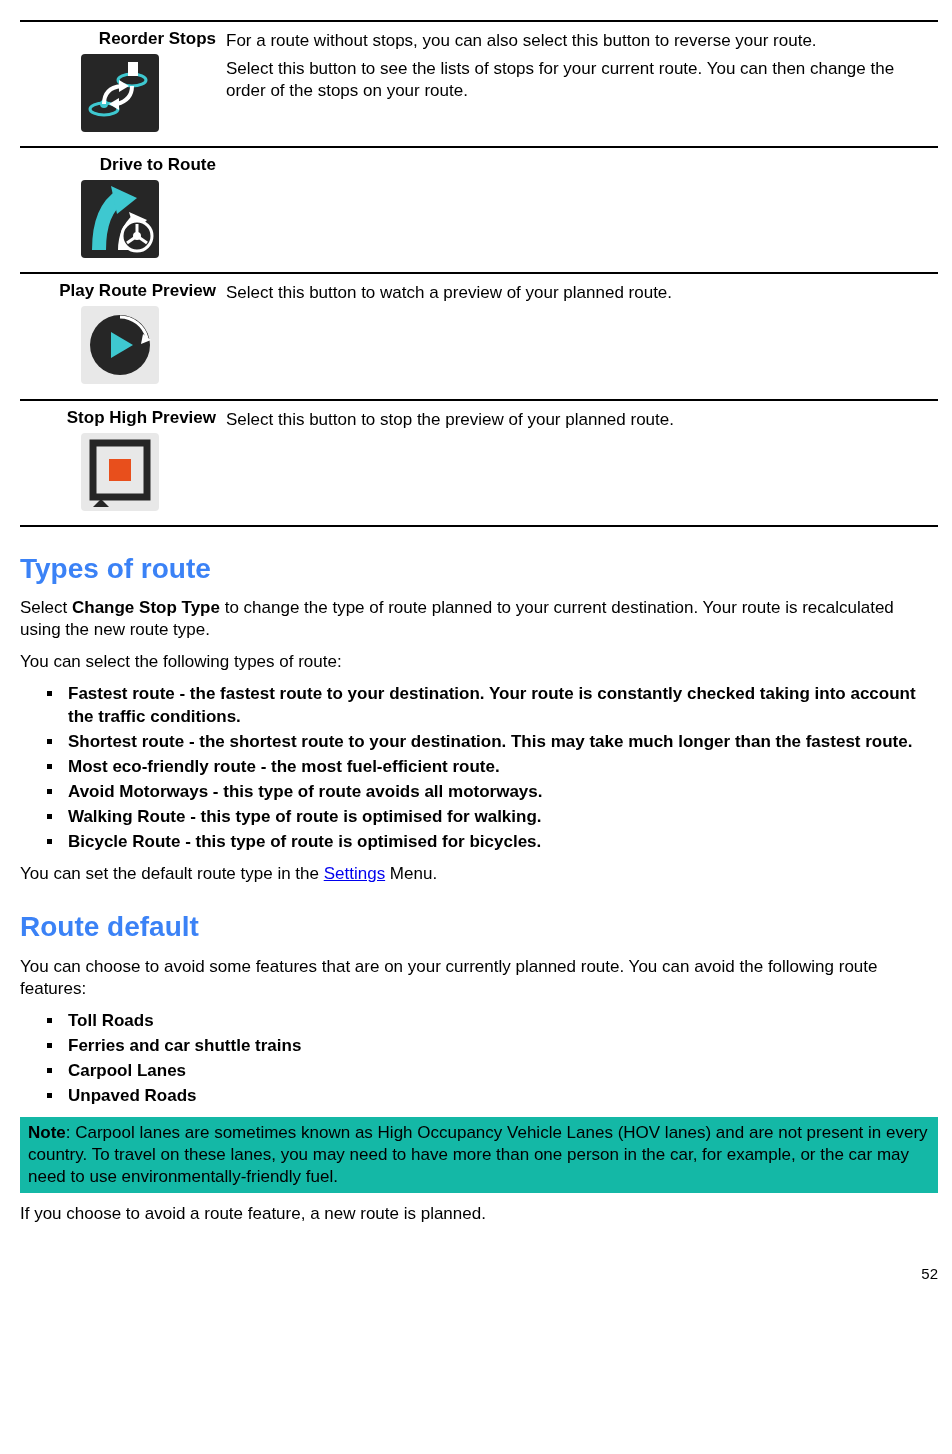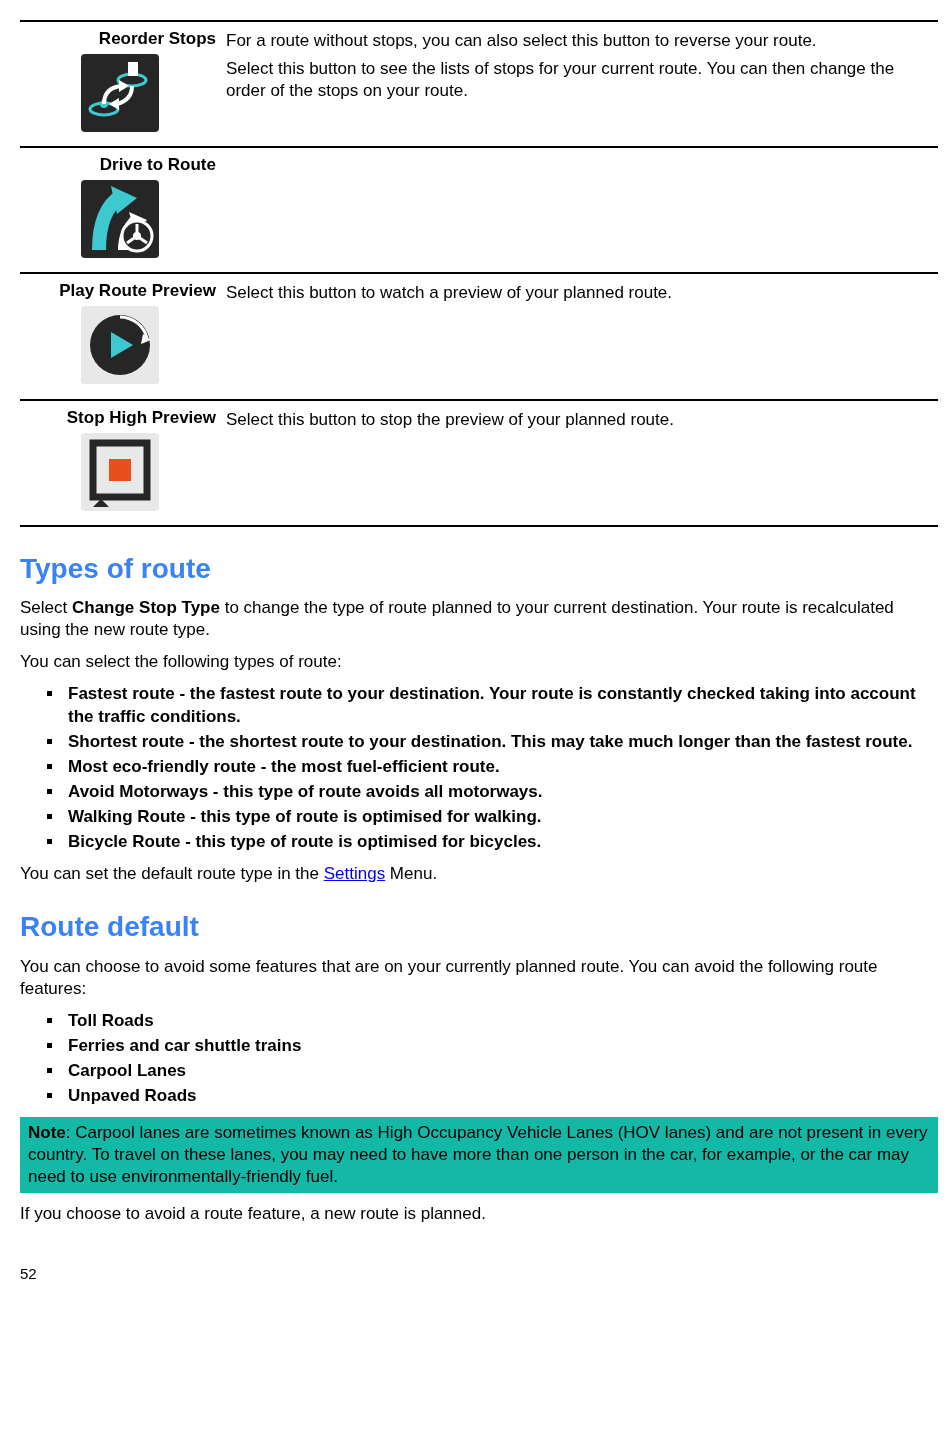--- a/index.html
+++ b/index.html
@@ -64,21 +64,21 @@
     margin: 3px 0;
     padding-left: 4px;
     font-weight: bold;
   }
   .note-box {
     background: #14b8a6;
     padding: 5px 8px;
     margin: 8px 0;
   }
   .page-num {
-    text-align: left;
+    text-align: right;
     margin-top: 38px;
     font-size: 15px;
   }
   svg { display: block; }
 </style>
 </head>
 <body>
 
 <div class="row">
   <div class="left-cell">

